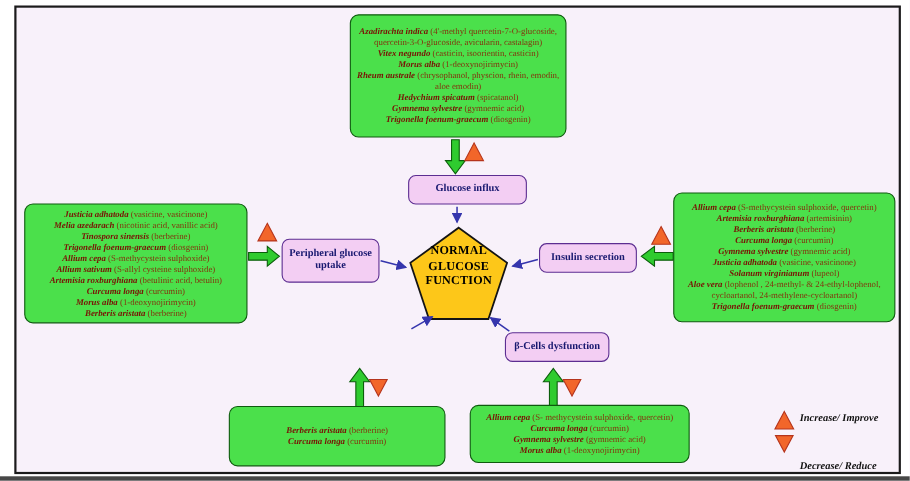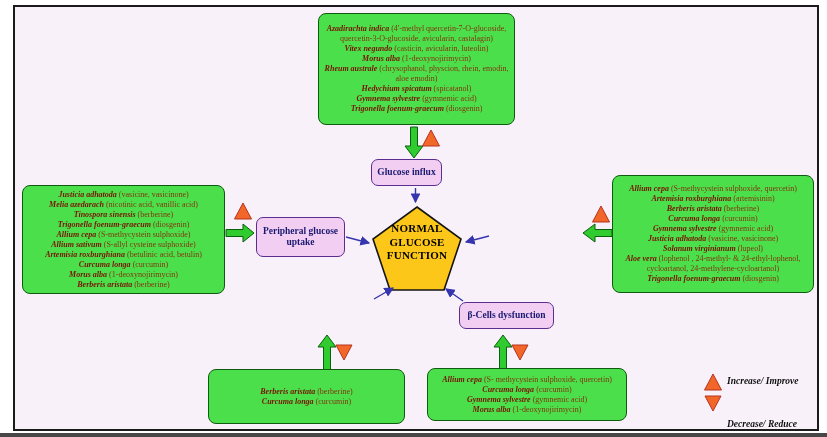--- a/index.html
+++ b/index.html
@@ -73,21 +73,21 @@
     <polygon points="336,345 352,345 344,360" fill="#f2662a" stroke="#b5341c" stroke-width="1"></polygon>
     <polygon points="512,345 528,345 520,360" fill="#f2662a" stroke="#b5341c" stroke-width="1"></polygon>
     <polygon points="713,374 721.5,390 704.5,390" fill="#f2662a" stroke="#b5341c" stroke-width="1"></polygon>
     <polygon points="705,396 721,396 713,411" fill="#f2662a" stroke="#b5341c" stroke-width="1"></polygon>
   </svg>
 
   <div class="gbox" style="left:318px;top:13px;width:197px;height:112px">
 
       <div class="entry"><span class="sp">Azadirachta indica</span> <span class="det">(4'-methyl quercetin-7-O-glucoside, quercetin-3-O-glucoside, avicularin, castalagin)</span></div>
 
-      <div class="entry"><span class="sp">Vitex negundo</span> <span class="det">(casticin, avicularin, luteolin)</span></div>
+      <div class="entry"><span class="sp">Vitex negundo</span> <span class="det">(casticin, isoorientin, casticin)</span></div>
 
       <div class="entry"><span class="sp">Morus alba</span> <span class="det">(1-deoxynojirimycin)</span></div>
 
       <div class="entry"><span class="sp">Rheum australe</span> <span class="det">(chrysophanol, physcion, rhein, emodin, aloe emodin)</span></div>
 
       <div class="entry"><span class="sp">Hedychium spicatum</span> <span class="det">(spicatanol)</span></div>
 
       <div class="entry"><span class="sp">Gymnema sylvestre</span> <span class="det">(gymnemic acid)</span></div>
 
       <div class="entry"><span class="sp">Trigonella foenum-graecum</span> <span class="det">(diosgenin)</span></div>
@@ -149,24 +149,25 @@
 
       <div class="entry"><span class="sp">Allium cepa</span> <span class="det">(S- methycystein sulphoxide, quercetin)</span></div>
 
       <div class="entry"><span class="sp">Curcuma longa</span> <span class="det">(curcumin)</span></div>
 
       <div class="entry"><span class="sp">Gymnema sylvestre</span> <span class="det">(gymnemic acid)</span></div>
 
       <div class="entry"><span class="sp">Morus alba</span> <span class="det">(1-deoxynojirimycin)</span></div>
     </div>
 
-  <div class="pnode" style="left:371px;top:159px;width:71px;height:27px">Glucose influx</div>
+  <div class="pnode" style="left:371px;top:159px;width:108px;height:27px">Glucose influx</div>
 
   <div class="pnode" style="left:256px;top:217px;width:89px;height:40px">Peripheral glucose uptake</div>
 
+  <div class="pnode" style="left:490px;top:221px;width:89px;height:27px">Insulin secretion</div>
 
 
   <div class="pnode" style="left:459px;top:302px;width:95px;height:27px">β-Cells dysfunction</div>
 
   <div class="pentagon-label">NORMAL GLUCOSE FUNCTION</div>
 
   <div class="legend-label" style="left:727px;top:376px">Increase/ Improve</div>
   <div class="legend-label" style="left:727px;top:419px">Decrease/ Reduce</div>
 
 </div>

